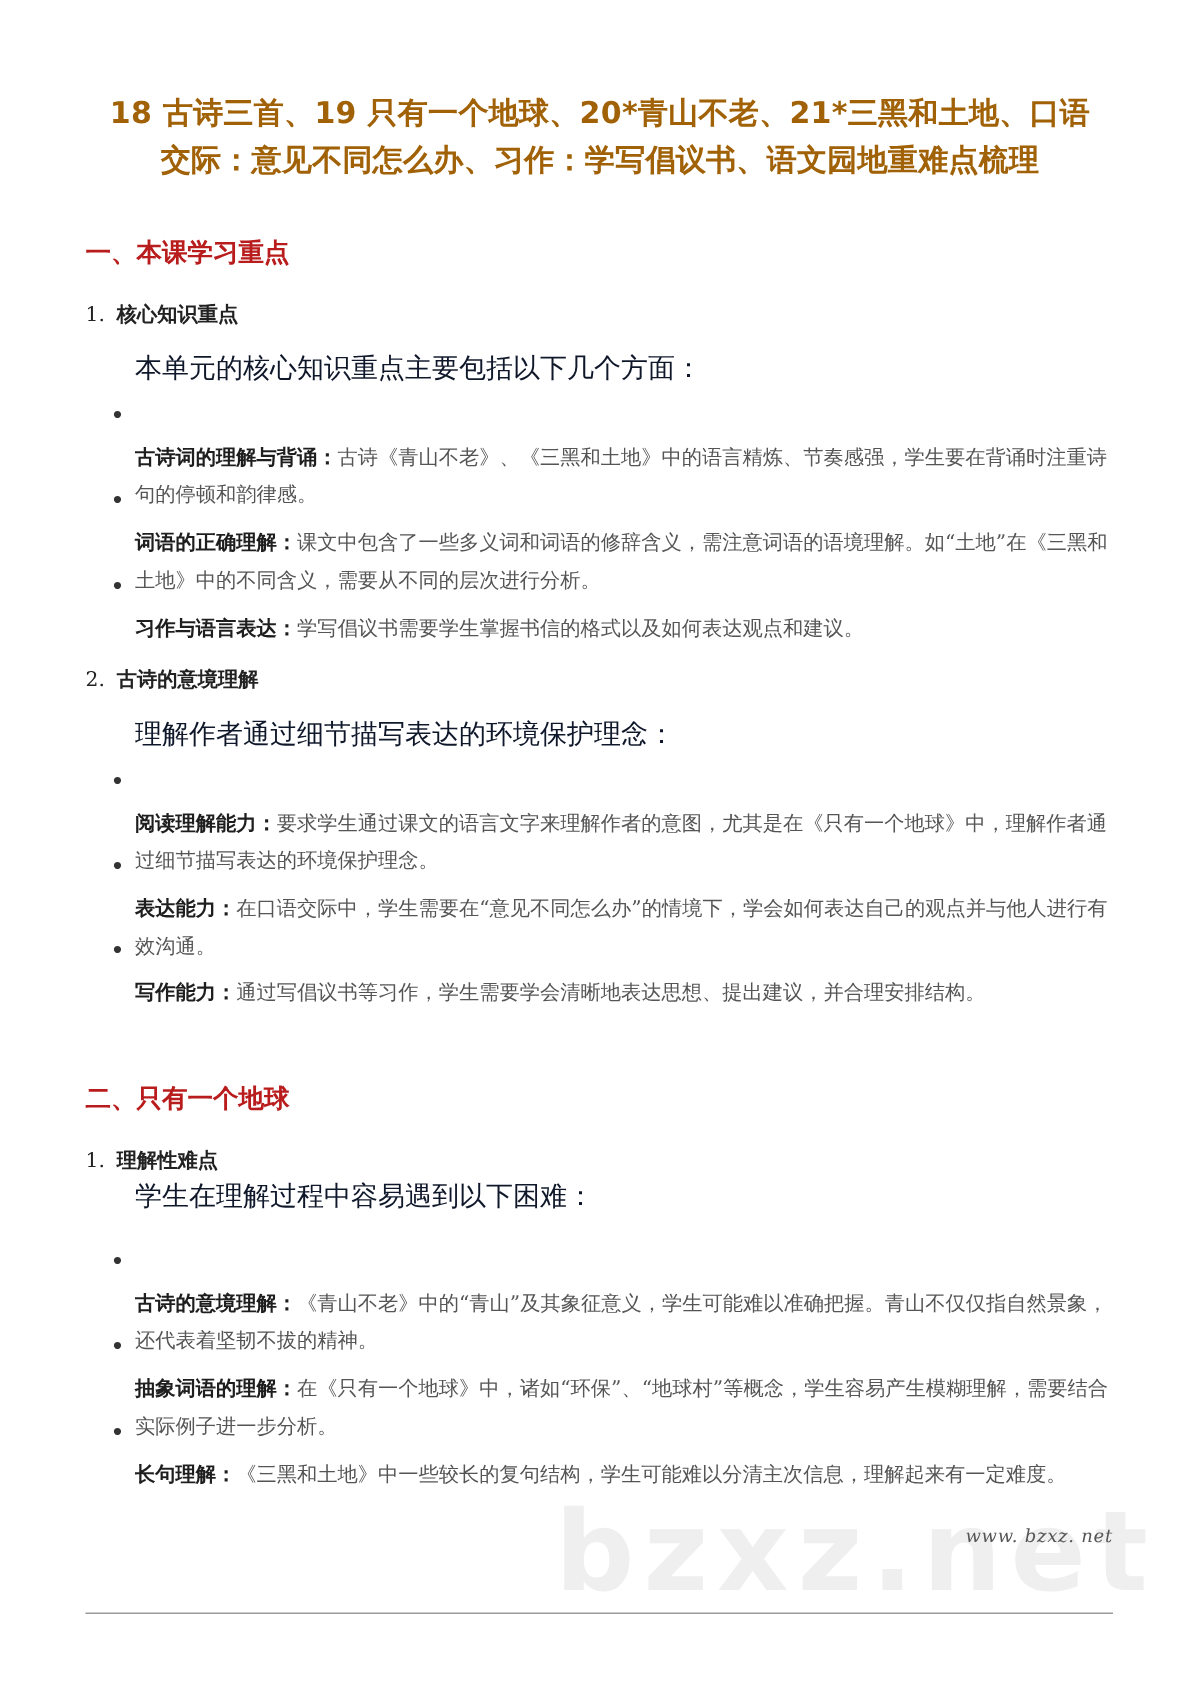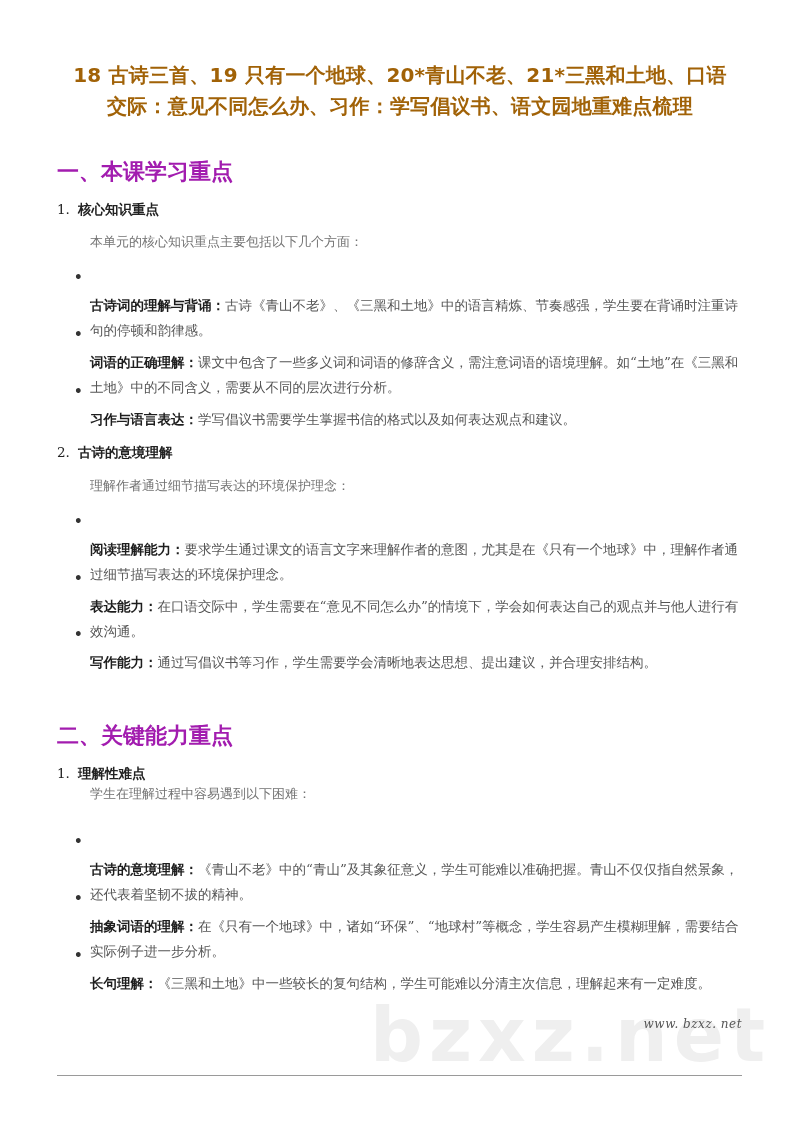--- a/index.html
+++ b/index.html
@@ -3,25 +3,25 @@
   <meta charset="utf-8">
   <style>
     html, body { margin: 0; padding: 0; background: #ffffff; }
     body { width: 800px; height: 1130px; position: relative; overflow: hidden;
            font-family: "DejaVu Serif", "Liberation Serif", serif; color: #444; }
     .page { position: absolute; left: 0; top: 0; width: 800px; height: 1130px; }
     .title { position: absolute; left: 40px; width: 720px; top: 60px; text-align: center;
              font-family: "DejaVu Sans", "Liberation Sans", sans-serif; font-weight: bold;
              font-size: 20px; line-height: 31px; color: #a16207; letter-spacing: 0.2px; }
     .h2 { position: absolute; left: 57px; font-family: "DejaVu Sans", "Liberation Sans", sans-serif;
-          font-weight: bold; font-size: 22px; color: #a21caf; }
+          font-weight: bold; font-size: 17px; color: #b91c1c; }
     .h3 { position: absolute; left: 57px; font-family: "DejaVu Sans", "Liberation Sans", sans-serif;
           font-weight: bold; font-size: 13.5px; color: #222; }
     .h3 .num { font-family: "DejaVu Serif", serif; font-weight: normal; margin-right: 8px; }
-    .intro { position: absolute; left: 90px; font-size: 13px; color: #737373; }
+    .intro { position: absolute; left: 90px; font-size: 18px; color: #0f172a; }
     .bullet { position: absolute; left: 74px; width: 676px; font-size: 13.5px; line-height: 24.5px; color: #555; }
     .bullet .dot { position: absolute; left: 0; top: 0; color: #333; font-family: "DejaVu Sans", sans-serif; font-weight: bold; }
     .bullet .content { margin-left: 16px; display: block; margin-top: 28px; }
     .bullet .label { font-family: "DejaVu Sans", "Liberation Sans", sans-serif; font-weight: bold; color: #1e1e1e; }
     .watermark { position: absolute; left: 370px; top: 992px; font-family: "DejaVu Sans", "Liberation Sans", sans-serif;
                  font-weight: bold; font-size: 74px; letter-spacing: 6px; color: #efefef; }
     .footer-line { position: absolute; left: 57px; top: 1075px; width: 685px; height: 1px; background: #9a9a9a; }
     .footer-text { position: absolute; right: 58px; top: 1017px; font-family: "DejaVu Serif", serif; font-style: italic;
                    font-size: 12px; color: #555; letter-spacing: 0.5px; }
   </style>
@@ -66,21 +66,21 @@
   </div>
   <div class="bullet" style="top:566px;">
     <span class="dot">•</span>
     <span class="content"><span class="label">表达能力：</span><span>在口语交际中，学生需要在“意见不同怎么办”的情境下，学会如何表达自己的观点并与他人进行有效沟通。</span></span>
   </div>
   <div class="bullet" style="top:622px;">
     <span class="dot">•</span>
     <span class="content"><span class="label">写作能力：</span><span>通过写倡议书等习作，学生需要学会清晰地表达思想、提出建议，并合理安排结构。</span></span>
   </div>
 
-  <div class="h2" style="top:721px;">二、关键能力重点</div>
+  <div class="h2" style="top:721px;">二、只有一个地球</div>
 
   <div class="h3" style="top:765px;">
     <span class="num">1.</span><span>理解性难点</span>
   </div>
   <div class="intro" style="top:769px;margin-top:16px;">学生在理解过程中容易遇到以下困难：</div>
 
   <div class="bullet" style="top:829px;">
     <span class="dot">•</span>
     <span class="content"><span class="label">古诗的意境理解：</span><span>《青山不老》中的“青山”及其象征意义，学生可能难以准确把握。青山不仅仅指自然景象，还代表着坚韧不拔的精神。</span></span>
   </div>

